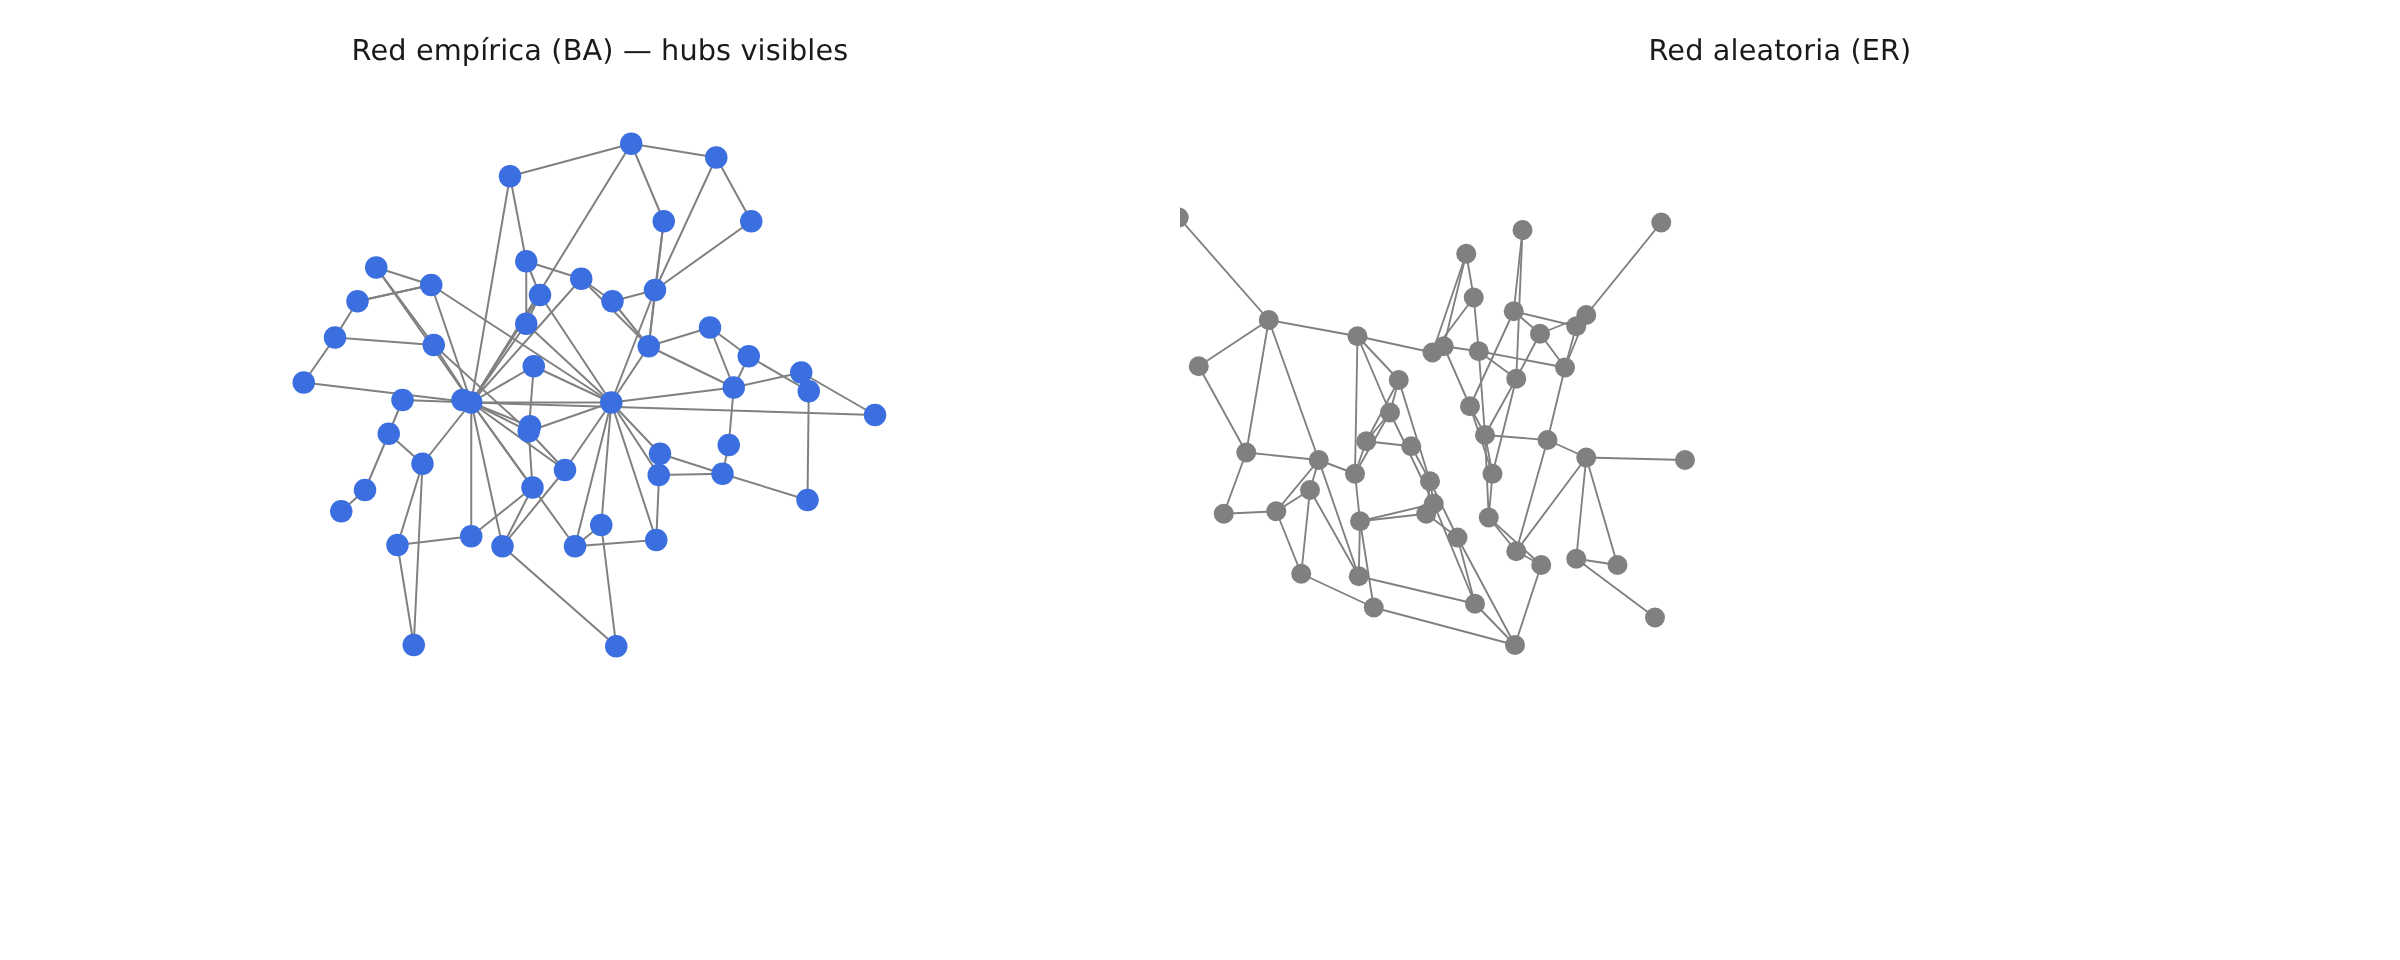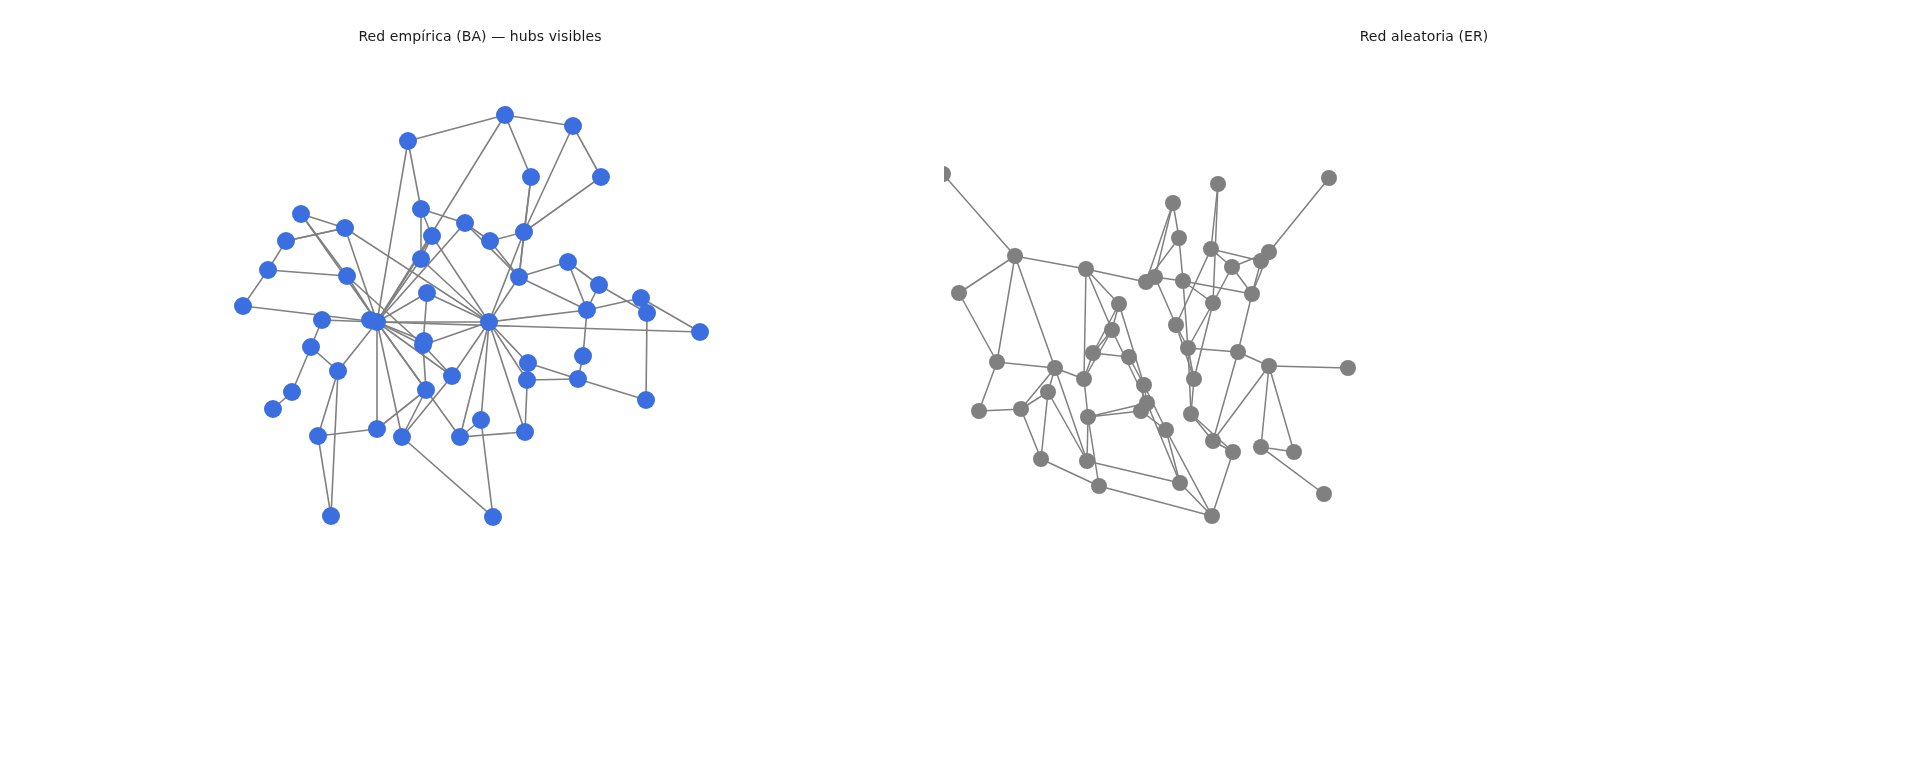--- a/index.html
+++ b/index.html
@@ -28,21 +28,21 @@
   }
   #panel-left  { left: 0; }
   #panel-right { left: 944px; }
 
   .panel-title {
     position: absolute;
     top: 28px;
     left: 0;
     width: 960px;
     text-align: center;
-    font-size: 14px;
+    font-size: 23px;
     font-family: "DejaVu Sans", sans-serif;
     color: #1a1a1a;
     letter-spacing: 0.1px;
     white-space: nowrap;
   }
   .graph-svg {
     position: absolute;
     top: 0;
     left: 0;
     width: 960px;

